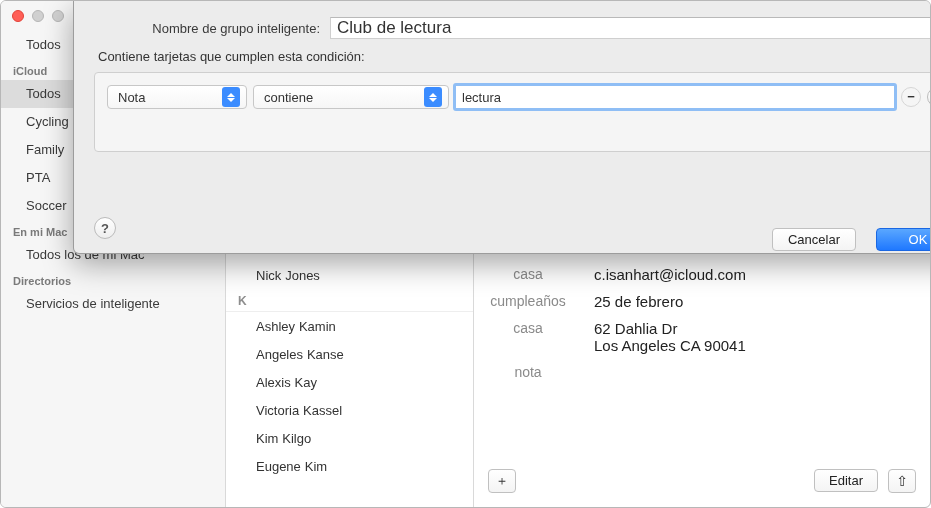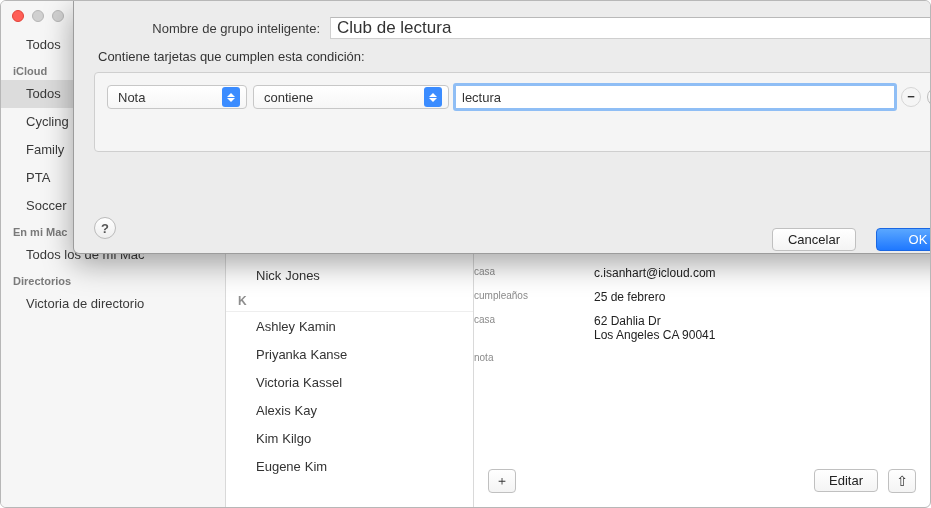--- a/index.html
+++ b/index.html
@@ -16,22 +16,22 @@
 .sb-item.selected{background:#dcdcdc}
 .sb-header{padding:6px 12px 3px 12px;font-size:11px;color:#7a7a7a;font-weight:600}
 
 .contacts{width:248px;border-right:1px solid #d9d9d9;padding-top:260px;flex-shrink:0;overflow:hidden}
 .c-name{padding:6px 10px 6px 30px;font-size:14px;color:#1f1f1f}
 .c-name b{font-weight:400}
 .section-letter{padding:5px 10px 3px 12px;font-size:12px;color:#8e8e8e;font-weight:600;border-bottom:1px solid #eee}
 
 .detail{flex:1;padding-top:260px;position:relative}
 .drow{display:flex;padding:5px 0;align-items:flex-start}
-.dlabel{width:120px;text-align:left;padding-right:12px;color:#8a8a8a;font-size:10px}
-.dval{flex:1;color:#222;font-size:12px}
+.dlabel{width:120px;text-align:center;padding-right:12px;color:#8a8a8a;font-size:14px}
+.dval{flex:1;color:#222;font-size:15px}
 .toolbar{position:absolute;bottom:14px;left:0;right:0;display:flex;align-items:flex-start;padding:0 14px;gap:10px}
 .spacer{flex:1}
 .macbtn{background:linear-gradient(#fff,#f4f4f4);border:1px solid #c0c0c0;border-radius:4px;padding:3px 14px;font-size:13px;color:#222}
 .iconbtn{width:28px;height:24px;background:linear-gradient(#fff,#f4f4f4);border:1px solid #c0c0c0;border-radius:4px;display:flex;align-items:center;justify-content:center}
 
 .sheet{position:absolute;top:0;left:72px;width:908px;height:253px;background:#ececec;border:1px solid #9c9c9c;border-top:none;border-radius:0 0 6px 6px;box-shadow:0 10px 30px rgba(0,0,0,.35);z-index:10;padding:16px 20px 14px 20px}
 .frow{display:flex;align-items:center;margin-bottom:10px}
 .flabel{width:236px;text-align:right;padding-right:10px;font-size:13px;color:#3a3a3a}
 .ftext{flex:1;border:1px solid #cfcfcf;border-top-color:#b9b9b9;background:#fff;padding:4px 6px;font-size:17px;border-radius:0;height:22px}
 .cond-label{text-align:left;padding-left:4px;margin-bottom:8px;font-size:13px}
@@ -67,31 +67,31 @@
     <div class="sb-item">Todos</div>
     <div class="sb-header">iCloud</div>
     <div class="sb-item selected">Todos</div>
     <div class="sb-item">Cycling</div>
     <div class="sb-item">Family</div>
     <div class="sb-item">PTA</div>
     <div class="sb-item">Soccer</div>
     <div class="sb-header">En mi Mac</div>
     <div class="sb-item">Todos los de mi Mac</div>
     <div class="sb-header">Directorios</div>
-    <div class="sb-item">Victoria de directorio</div>
+    <div class="sb-item">Servicios de inteligente</div>
   </div>
 
   <div class="contacts">
     <div class="c-name"><span>Nick</span> <b>Jones</b></div>
     <div class="section-letter">K</div>
     <div id="contact-list-body">
         <div class="c-name"><span>Ashley</span> <b>Kamin</b></div>
-        <div class="c-name"><span>Priyanka</span> <b>Kanse</b></div>
+        <div class="c-name"><span>Angeles</span> <b>Kanse</b></div>
+        <div class="c-name"><span>Alexis</span> <b>Kay</b></div>
         <div class="c-name"><span>Victoria</span> <b>Kassel</b></div>
-        <div class="c-name"><span>Alexis</span> <b>Kay</b></div>
         <div class="c-name"><span>Kim</span> <b>Kilgo</b></div>
         <div class="c-name"><span>Eugene</span> <b>Kim</b></div>
       </div>
   </div>
 
   <div class="detail">
     <div id="detail-body">
         <div class="drow">
           <div class="dlabel">casa</div>
           <div class="dval">c.isanhart@icloud.com</div>

